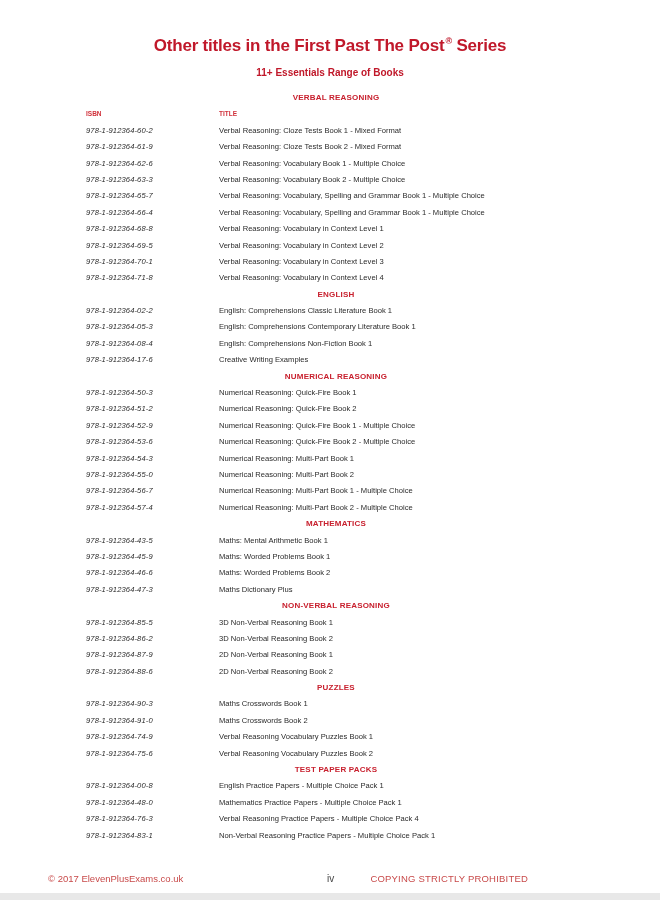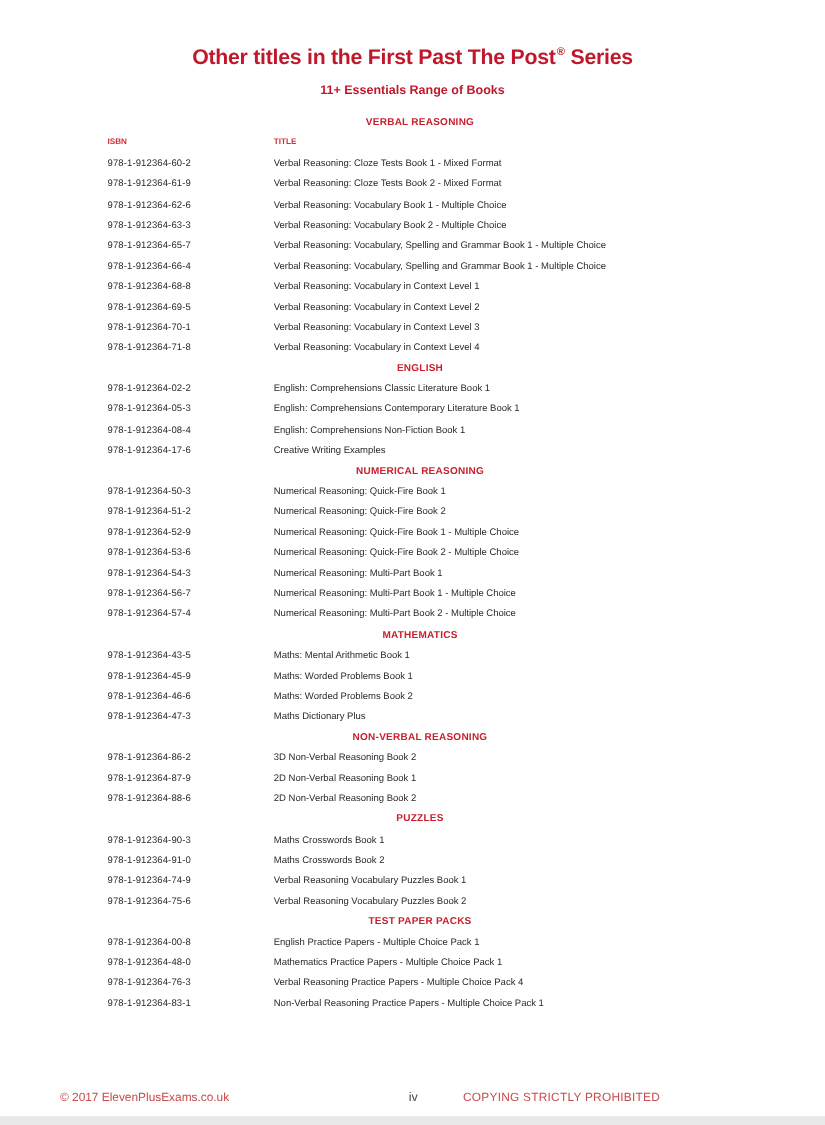--- a/index.html
+++ b/index.html
@@ -11,21 +11,21 @@
     .subtitle { position: absolute; top: 67px; left: 0; width: 660px; text-align: center;
       color: #c0182a; font-size: 10px; font-weight: bold; }
     .content { position: absolute; top: 90px; left: 0; width: 660px; }
     .section-head { height: 16.4px; line-height: 16.4px; text-align: center; color: #c8202e;
       font-size: 8px; font-weight: bold; letter-spacing: 0.2px; padding-left: 12px; }
     .colhead { height: 16.4px; line-height: 16.4px; position: relative; font-size: 6.5px;
       font-weight: bold; color: #d0303a; }
     .colhead .isbn { position: absolute; left: 86px; }
     .colhead .tt { position: absolute; left: 219px; }
     .row { height: 16.4px; line-height: 16.4px; position: relative; font-size: 7.6px; color: #2a2a2a; }
-    .row .isbn { position: absolute; left: 86px; letter-spacing: 0.1px; }
+    .row .isbn { position: absolute; left: 86px; letter-spacing: 0.1px; font-style: italic; }
     .row .tt { position: absolute; left: 219px; white-space: nowrap; }
     .footer { position: absolute; top: 873px; left: 0; width: 576px; height: 20px; font-size: 9.5px; color: #c84a4a; }
     .footer .copy { position: absolute; left: 48px; }
     .footer .page { position: absolute; left: 327px; color: #444; font-size: 10px; }
     .footer .warn { position: absolute; right: 48px; letter-spacing: 0.2px; }
     .bottom-bar { position: absolute; left: 0; top: 893px; width: 660px; height: 7px; background: #e8e8e8; }
   </style>
 </head>
 <body>
 
@@ -110,20 +110,24 @@
     </div>
     <div class="row">
       <span class="isbn">978-1-912364-53-6</span>
       <span class="tt">Numerical Reasoning: Quick-Fire Book 2 - Multiple Choice</span>
     </div>
     <div class="row">
       <span class="isbn">978-1-912364-54-3</span>
       <span class="tt">Numerical Reasoning: Multi-Part Book 1</span>
     </div>
     <div class="row">
+      <span class="isbn">978-1-912364-55-0</span>
+      <span class="tt">Numerical Reasoning: Multi-Part Book 2</span>
+    </div>
+    <div class="row">
       <span class="isbn">978-1-912364-56-7</span>
       <span class="tt">Numerical Reasoning: Multi-Part Book 1 - Multiple Choice</span>
     </div>
     <div class="row">
       <span class="isbn">978-1-912364-57-4</span>
       <span class="tt">Numerical Reasoning: Multi-Part Book 2 - Multiple Choice</span>
     </div>
     <div class="section-head">MATHEMATICS</div>
     <div class="row">
       <span class="isbn">978-1-912364-43-5</span>
@@ -135,20 +139,24 @@
     </div>
     <div class="row">
       <span class="isbn">978-1-912364-46-6</span>
       <span class="tt">Maths: Worded Problems Book 2</span>
     </div>
     <div class="row">
       <span class="isbn">978-1-912364-47-3</span>
       <span class="tt">Maths Dictionary Plus</span>
     </div>
     <div class="section-head">NON-VERBAL REASONING</div>
+    <div class="row">
+      <span class="isbn">978-1-912364-85-5</span>
+      <span class="tt">3D Non-Verbal Reasoning Book 1</span>
+    </div>
     <div class="row">
       <span class="isbn">978-1-912364-86-2</span>
       <span class="tt">3D Non-Verbal Reasoning Book 2</span>
     </div>
     <div class="row">
       <span class="isbn">978-1-912364-87-9</span>
       <span class="tt">2D Non-Verbal Reasoning Book 1</span>
     </div>
     <div class="row">
       <span class="isbn">978-1-912364-88-6</span>

